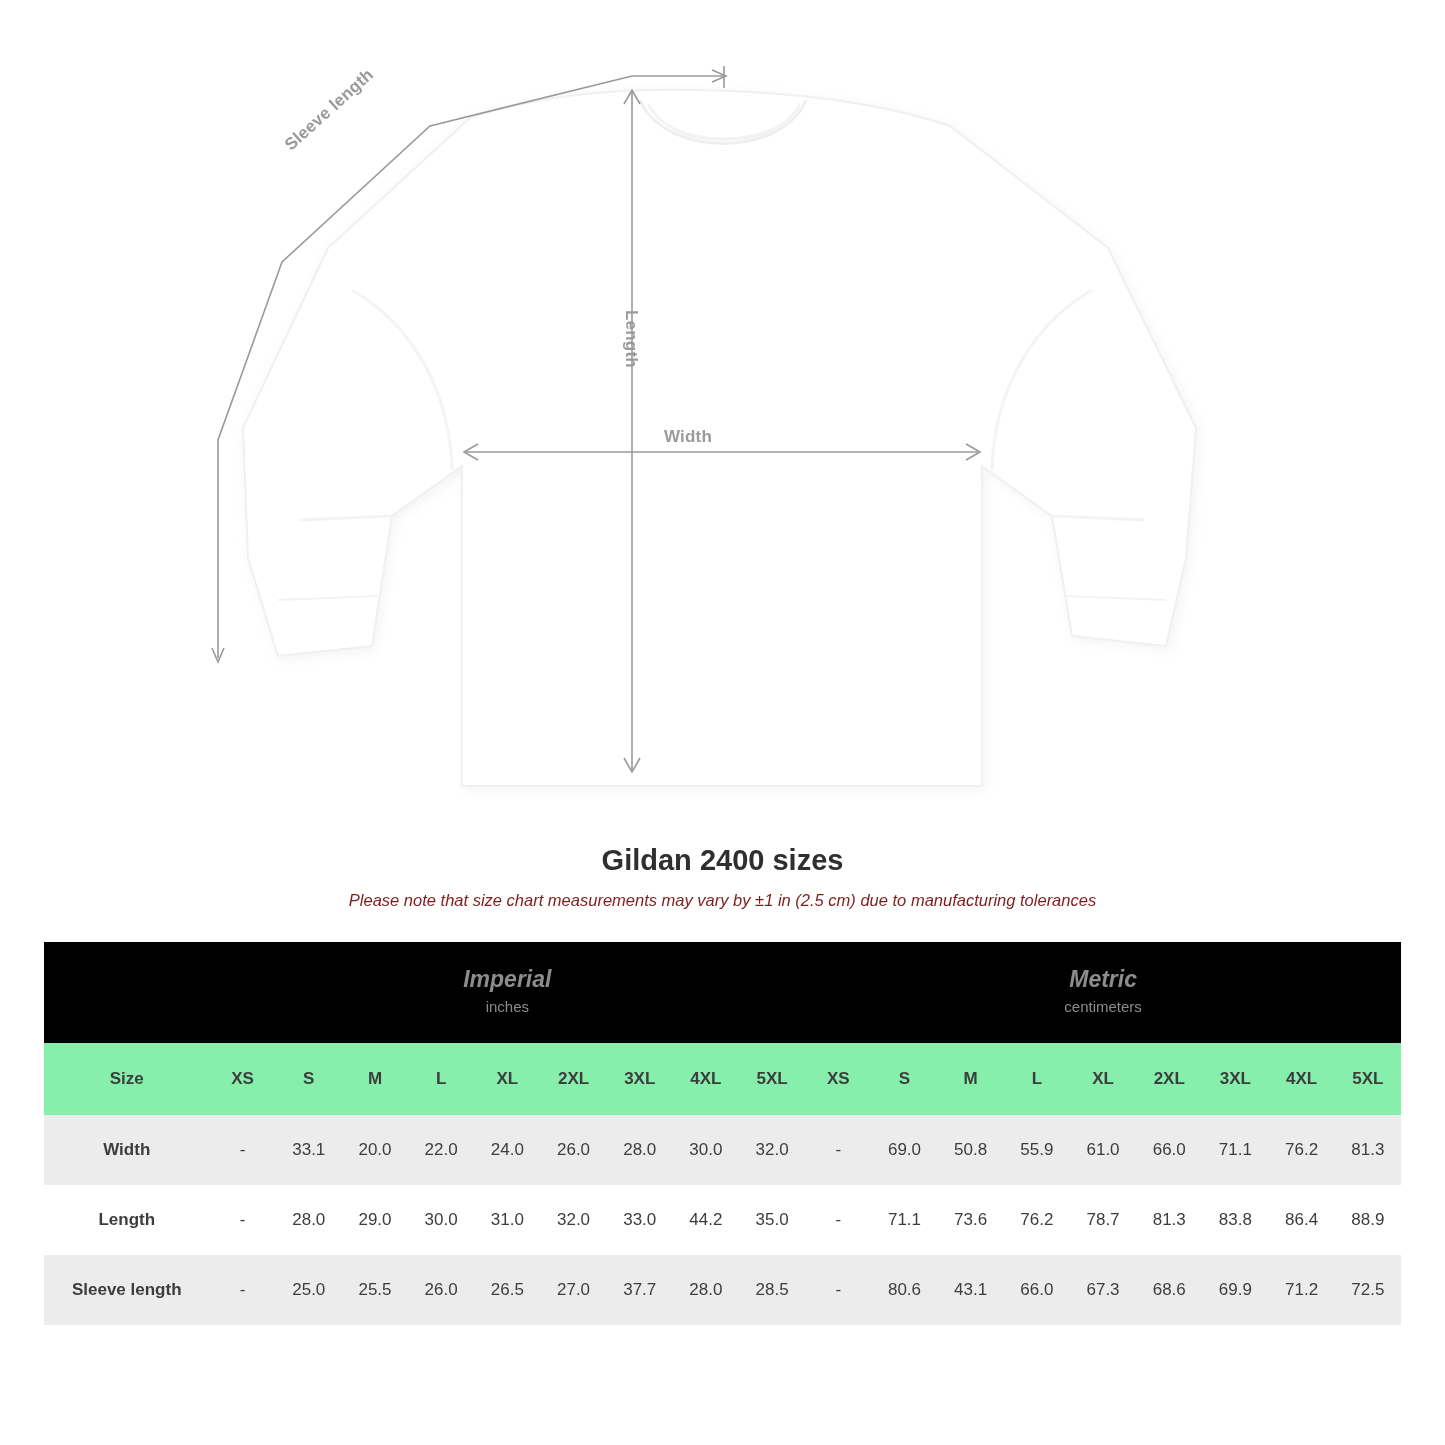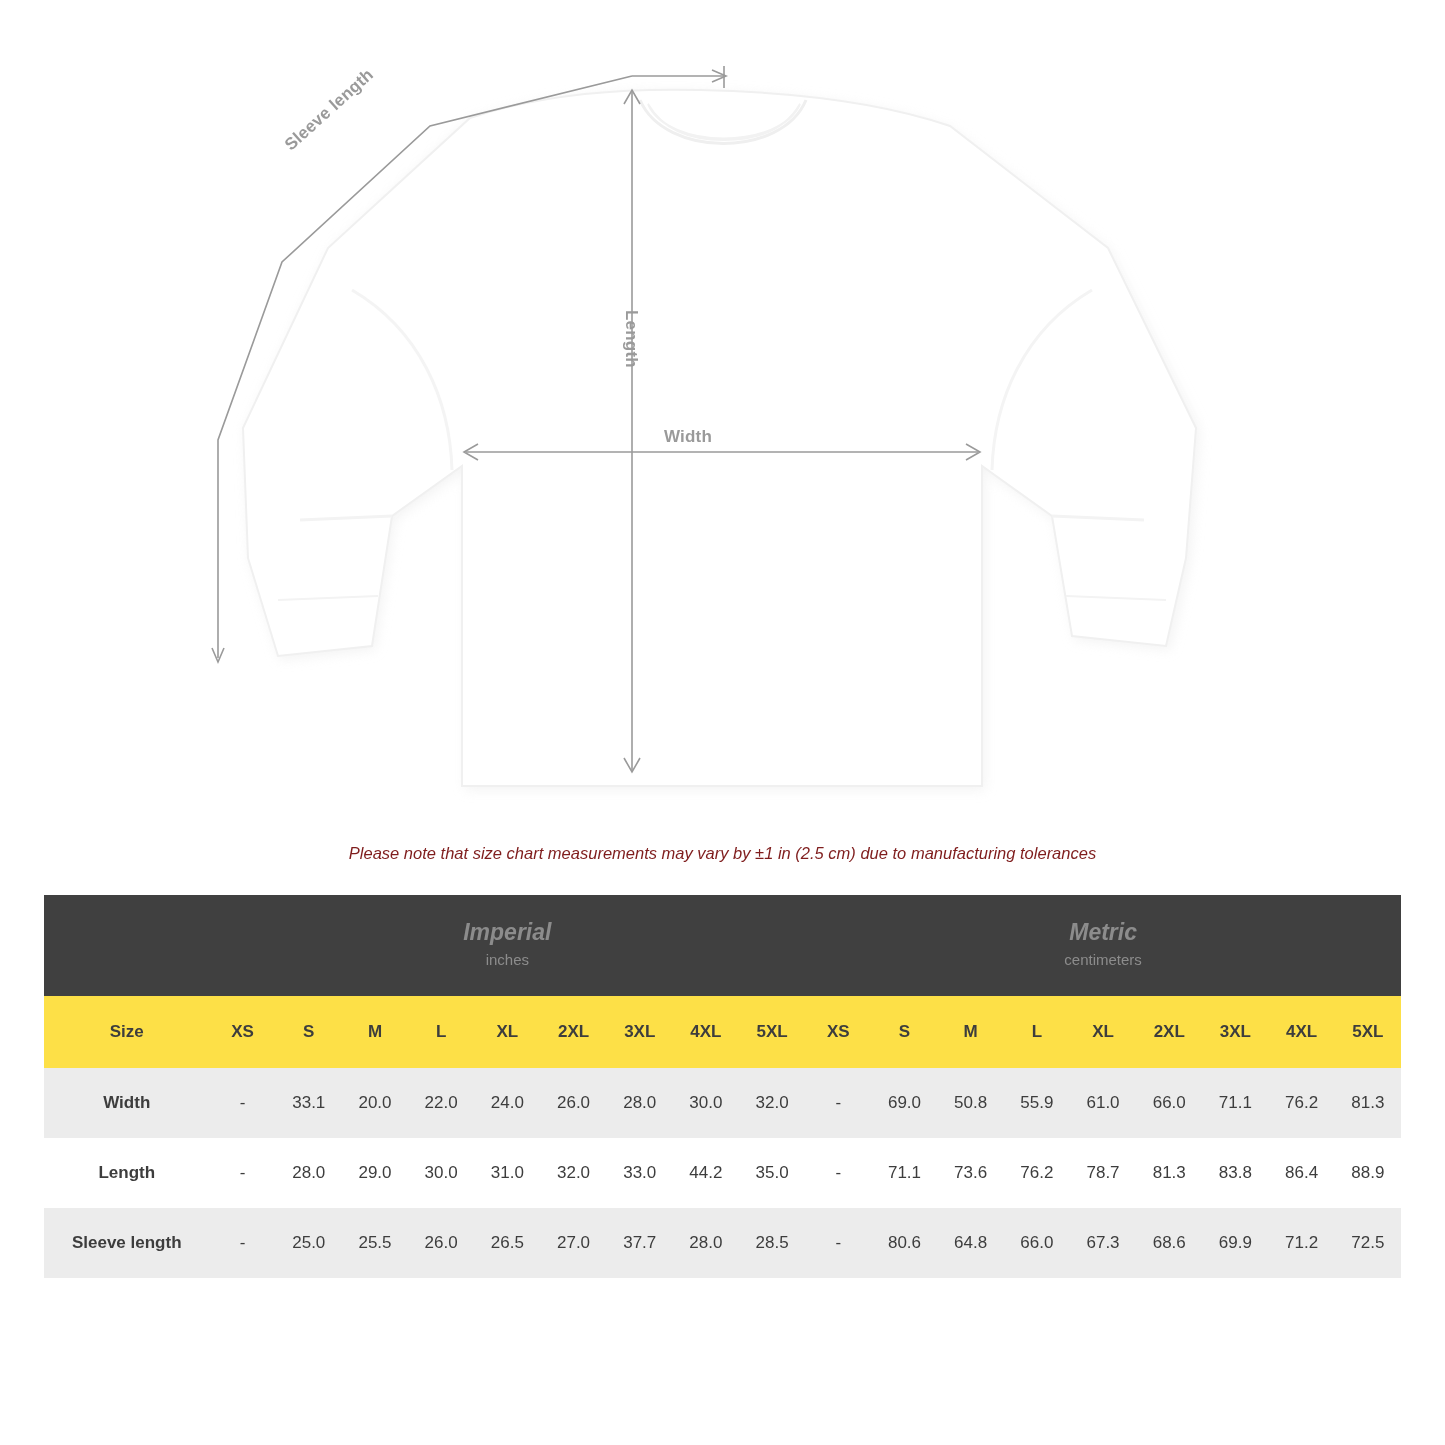--- a/index.html
+++ b/index.html
@@ -80,37 +80,37 @@
   table.size-table {
     width: 100%;
     border-collapse: collapse;
     table-layout: fixed;
   }
   table.size-table td, table.size-table th {
     text-align: center;
     vertical-align: middle;
   }
   .unit-row td {
-    background: #404040;
+    background: #000000;
     padding: 22px 0 24px 0;
   }
   .unit-name {
     font-size: 23px;
     font-weight: bold;
     font-style: italic;
     color: #8c8c8c;
     line-height: 1.35;
   }
   .unit-sub {
     font-size: 15px;
     color: #8c8c8c;
     line-height: 1.6;
   }
   .head-row td {
-    background: #fde047;
+    background: #86efac;
     font-size: 17px;
     font-weight: bold;
     color: #3d3d3d;
     padding: 26px 0;
   }
   .head-row td.rowlabel {
     font-size: 17px;
   }
   .data-row td {
     font-size: 17px;
@@ -178,20 +178,21 @@
       <path d="M966,444 L980,452 L966,460"></path>
     </g>
   </svg>
 
   <div class="dim-label lbl-sleeve">Sleeve length</div>
   <div class="dim-label lbl-length">Length</div>
   <div class="dim-label lbl-width">Width</div>
 </div>
 
 <div class="title-block">
+  <h1 class="chart-title">Gildan 2400 sizes</h1>
   <p class="chart-note">Please note that size chart measurements may vary by ±1 in (2.5 cm) due to manufacturing tolerances</p>
 </div>
 
 <div class="table-wrap">
   <table class="size-table">
     <colgroup>
       <col style="width:12.2%">
       <col style="width:4.88%">
         <col style="width:4.88%">
         <col style="width:4.88%">
@@ -296,21 +297,21 @@
         <td>25.0</td>
         <td>25.5</td>
         <td>26.0</td>
         <td>26.5</td>
         <td>27.0</td>
         <td>37.7</td>
         <td>28.0</td>
         <td>28.5</td>
         <td>-</td>
         <td>80.6</td>
-        <td>64.8</td>
+        <td>43.1</td>
         <td>66.0</td>
         <td>67.3</td>
         <td>68.6</td>
         <td>69.9</td>
         <td>71.2</td>
         <td>72.5</td>
       </tr>
     </tbody>
   </table>
 </div>

